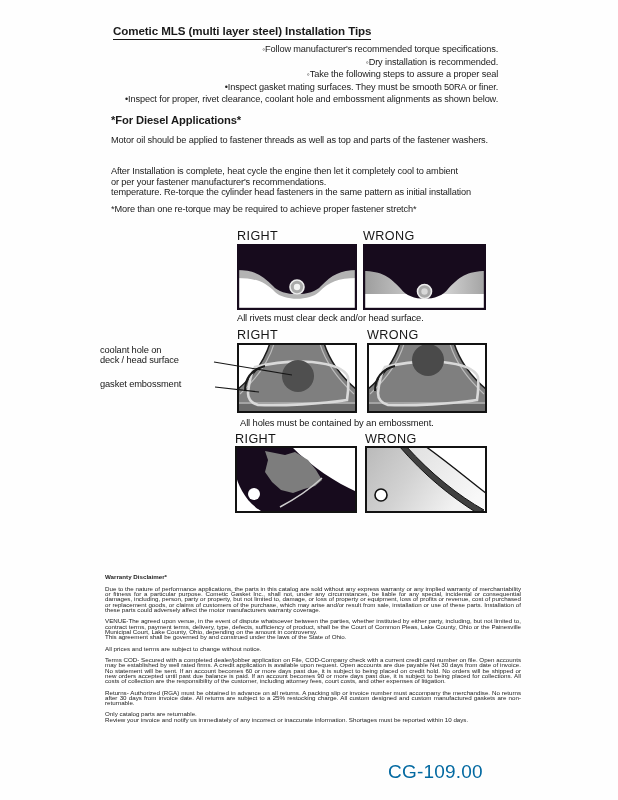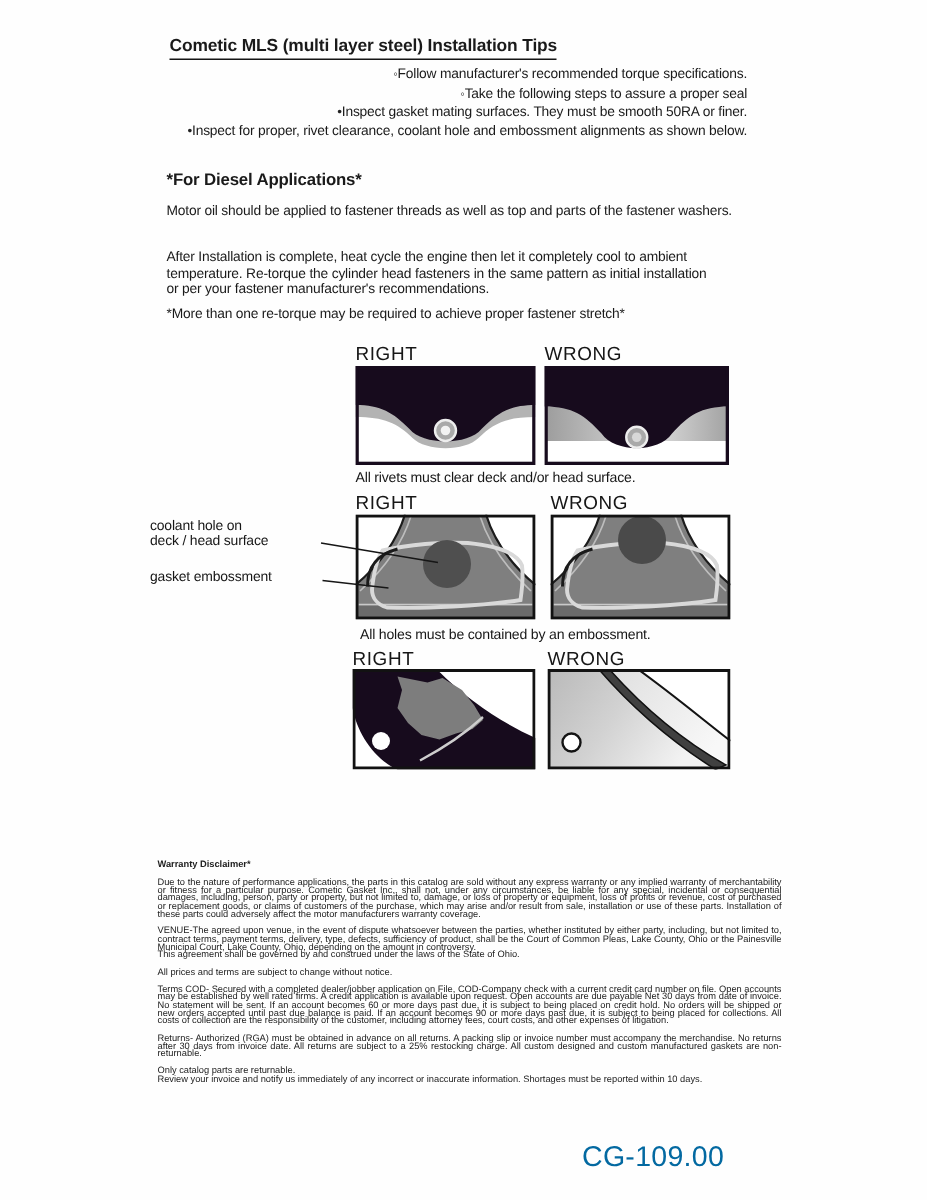--- a/index.html
+++ b/index.html
@@ -45,35 +45,36 @@
 </style>
 </head>
 <body>
 
 <div class="page">
 
   <h1 class="title">Cometic MLS (multi layer steel) Installation Tips</h1>
 
   <div class="tips">
     <div class="row"><span class="b">◦</span><span>Follow manufacturer's recommended torque specifications.</span></div>
+    <div class="row"><span class="b">◦</span><span>Dry installation is recommended.</span></div>
     <div class="row"><span class="b">◦</span><span>Take the following steps to assure a proper seal</span></div>
     <div class="row sub"><span class="b">•</span><span>Inspect gasket mating surfaces.  They must be smooth 50RA or finer.</span></div>
     <div class="row sub"><span class="b">•</span><span>Inspect for proper, rivet clearance, coolant hole and embossment alignments as shown below.</span></div>
   </div>
 
   <h2 class="diesel-h">*For Diesel Applications*</h2>
 
   <div class="para p1">
     <div>Motor oil should be applied to fastener threads as well as top and parts of the fastener washers.</div>
   </div>
 
   <div class="para p2">
     <div>After Installation is complete, heat cycle the engine then let it completely cool to ambient</div>
+    <div>or per your fastener manufacturer's recommendations.</div>
     <div>temperature. Re-torque the cylinder head fasteners in the same pattern as initial installation</div>
-    <div>or per your fastener manufacturer's recommendations.</div>
   </div>
 
   <div class="para note">
     <div>*More than one re-torque may be required to achieve proper fastener stretch*</div>
   </div>
 
   <div class="fig fig1">
     <div class="plabel" style="left:0;width:120px;">RIGHT</div>
     <div class="plabel" style="left:126px;width:123px;">WRONG</div>
     <div class="panel" style="left:0;top:15px;">

